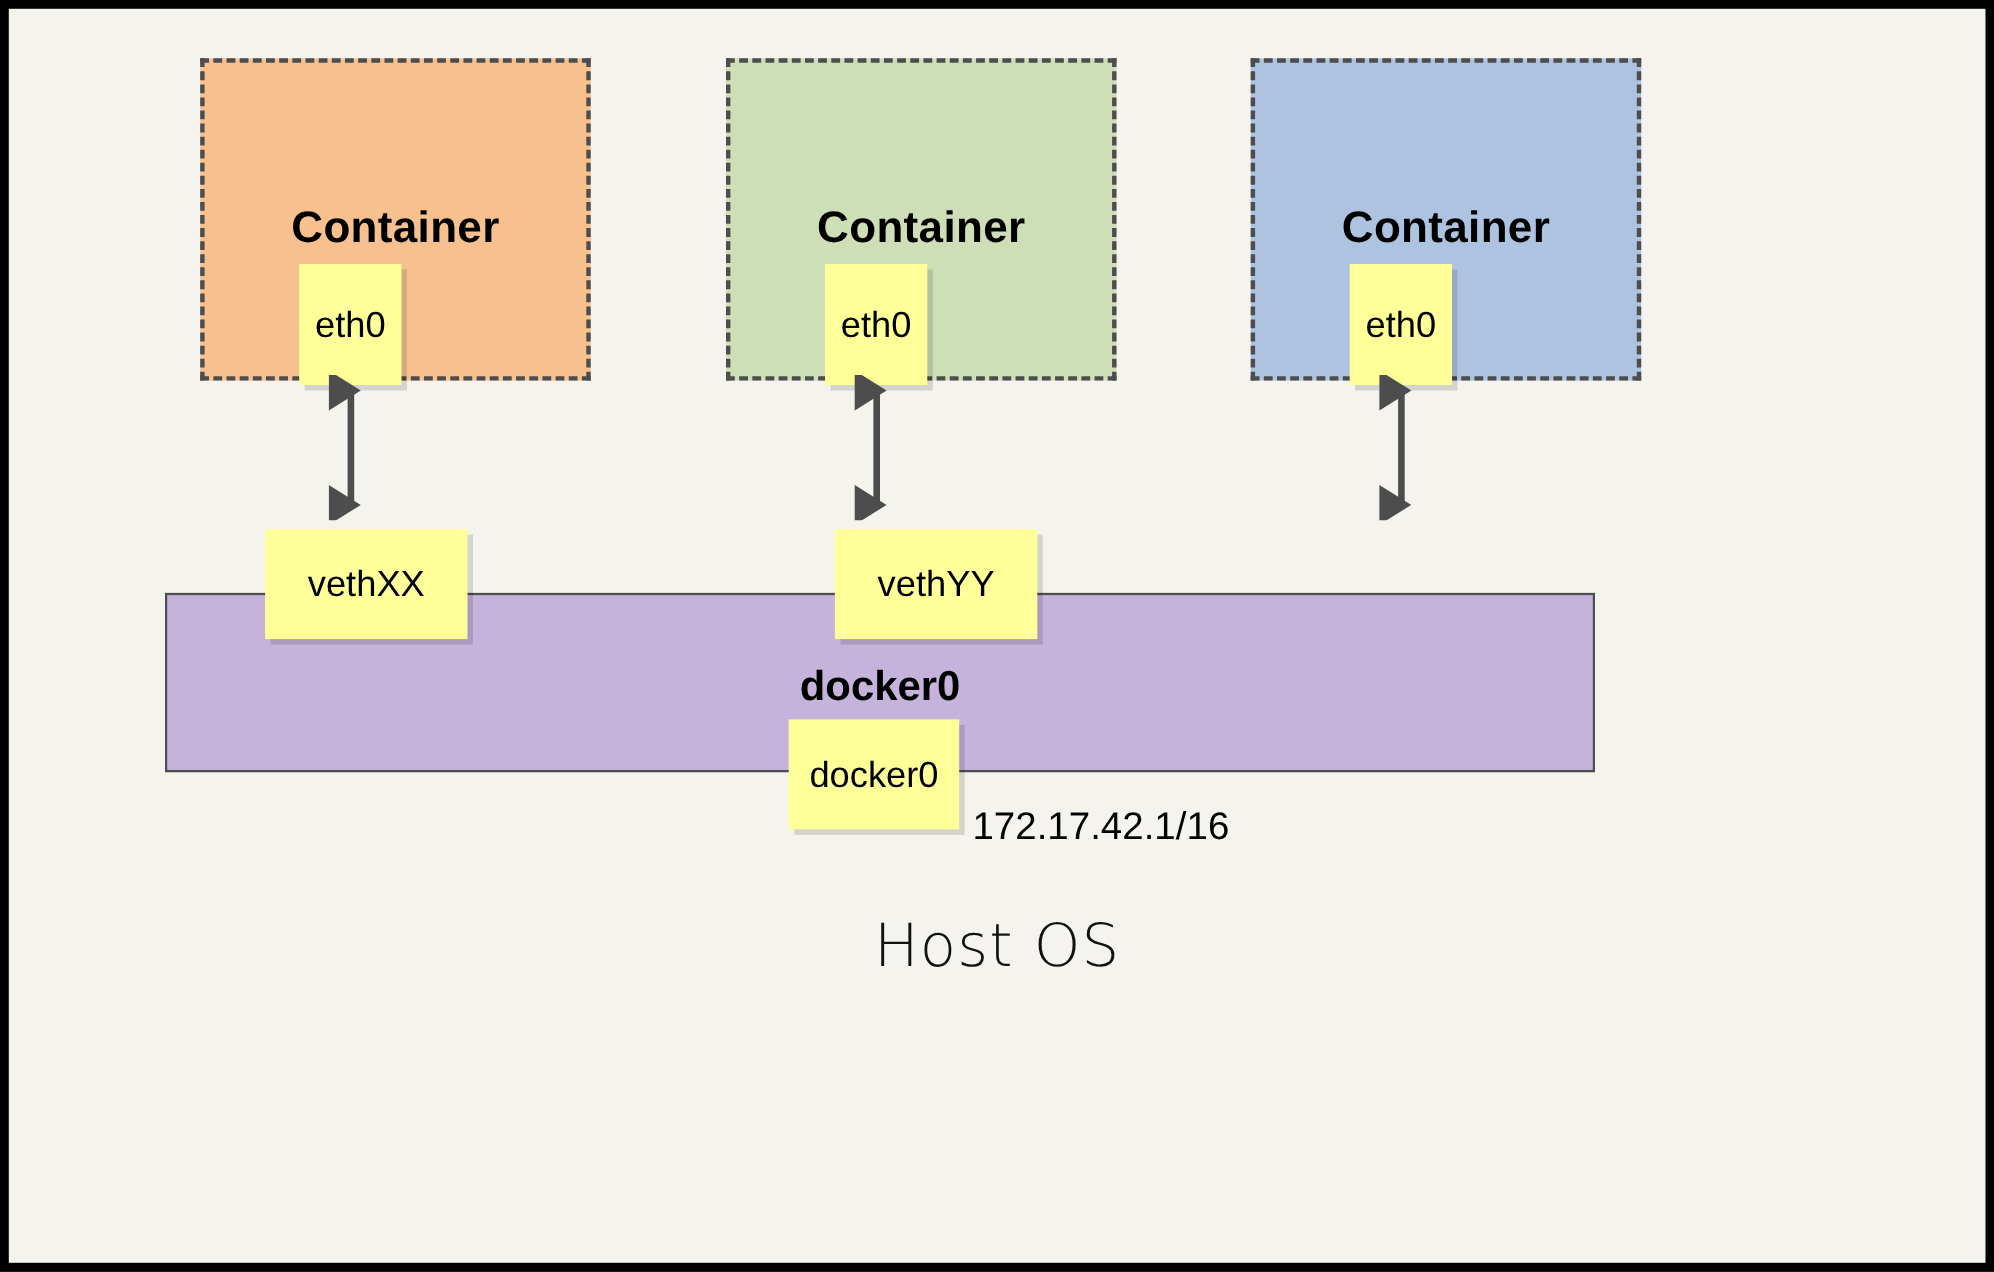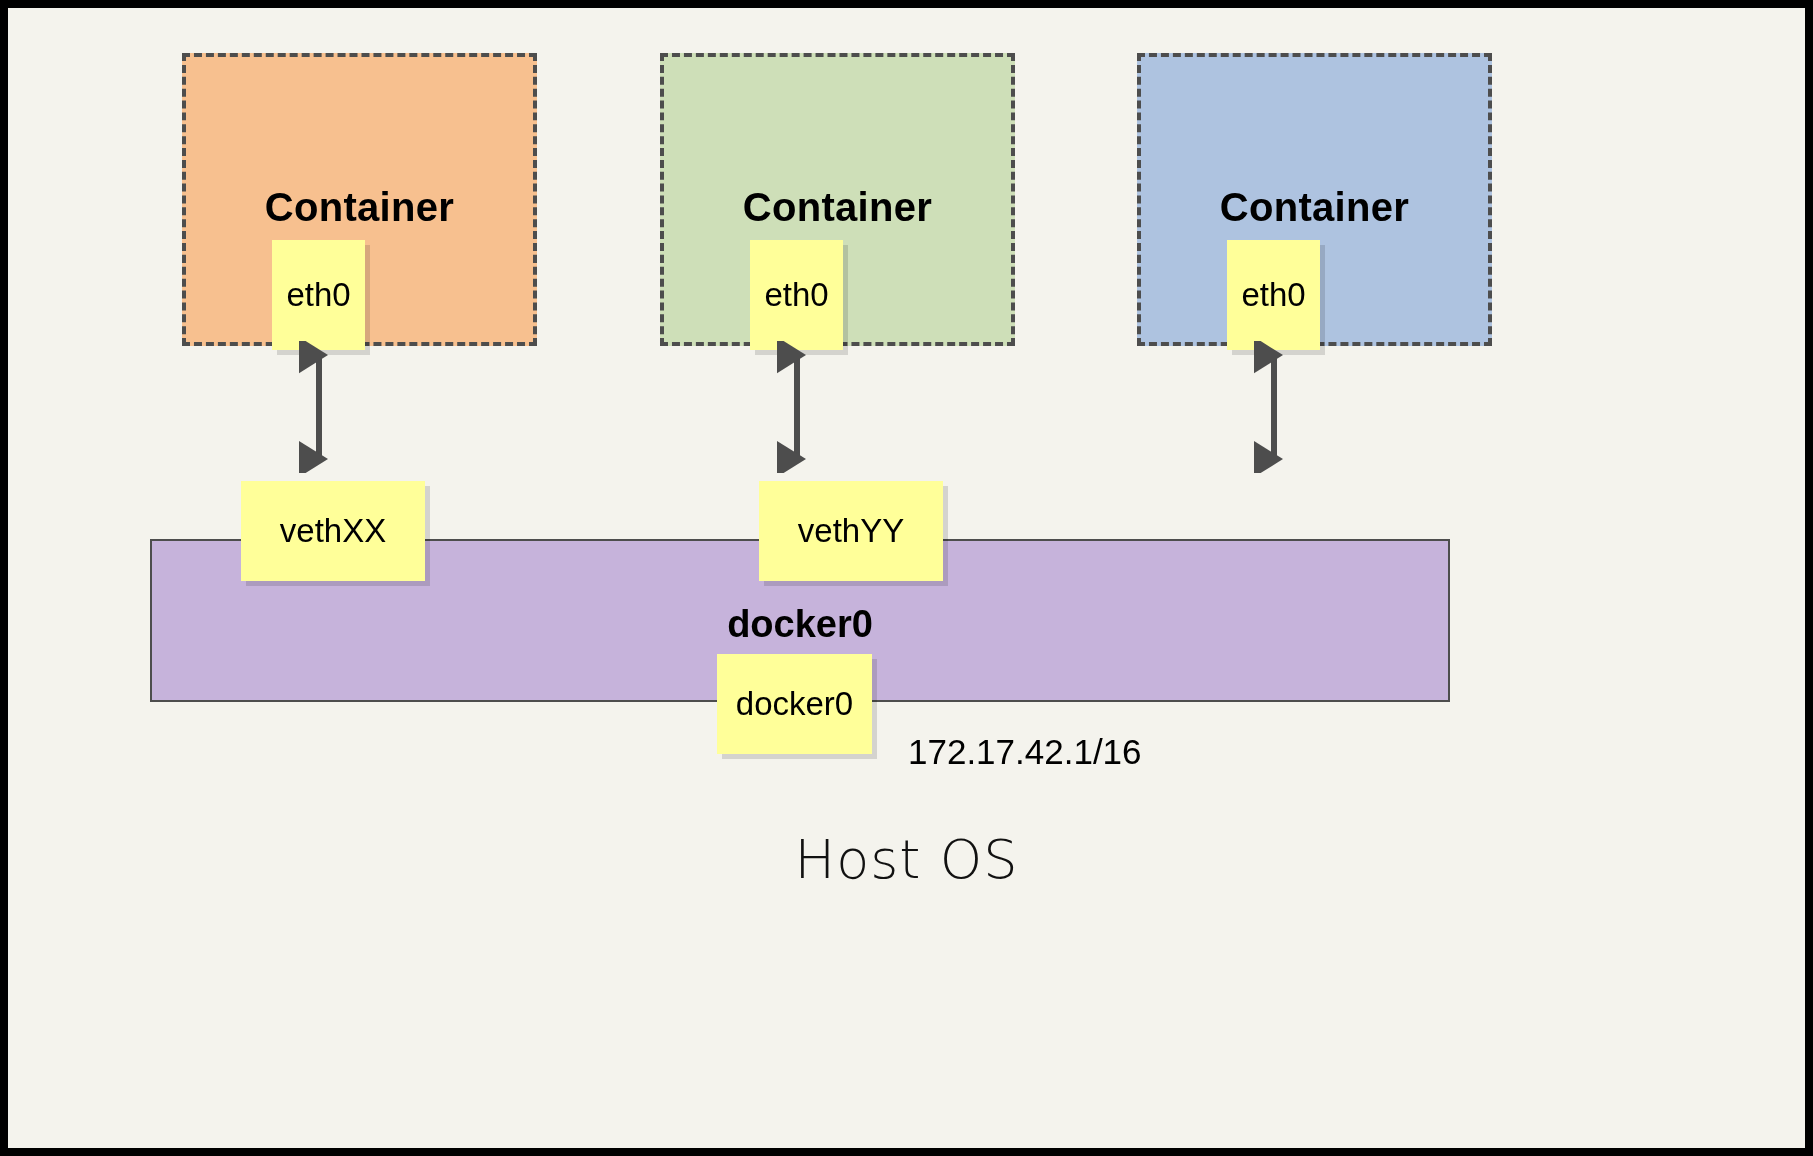--- a/index.html
+++ b/index.html
@@ -106,21 +106,20 @@
   }
 
   
   #ip-label {
     position: absolute;
     left: 876px;
     top: 724px;
     font-size: 35px;
     color: #000000;
     white-space: nowrap;
-    margin-left: 24px;
   }
 
   
   #host-os-label {
     position: absolute;
     left: 0;
     right: 0;
     top: 820px;
     text-align: center;
     font-size: 54px;

